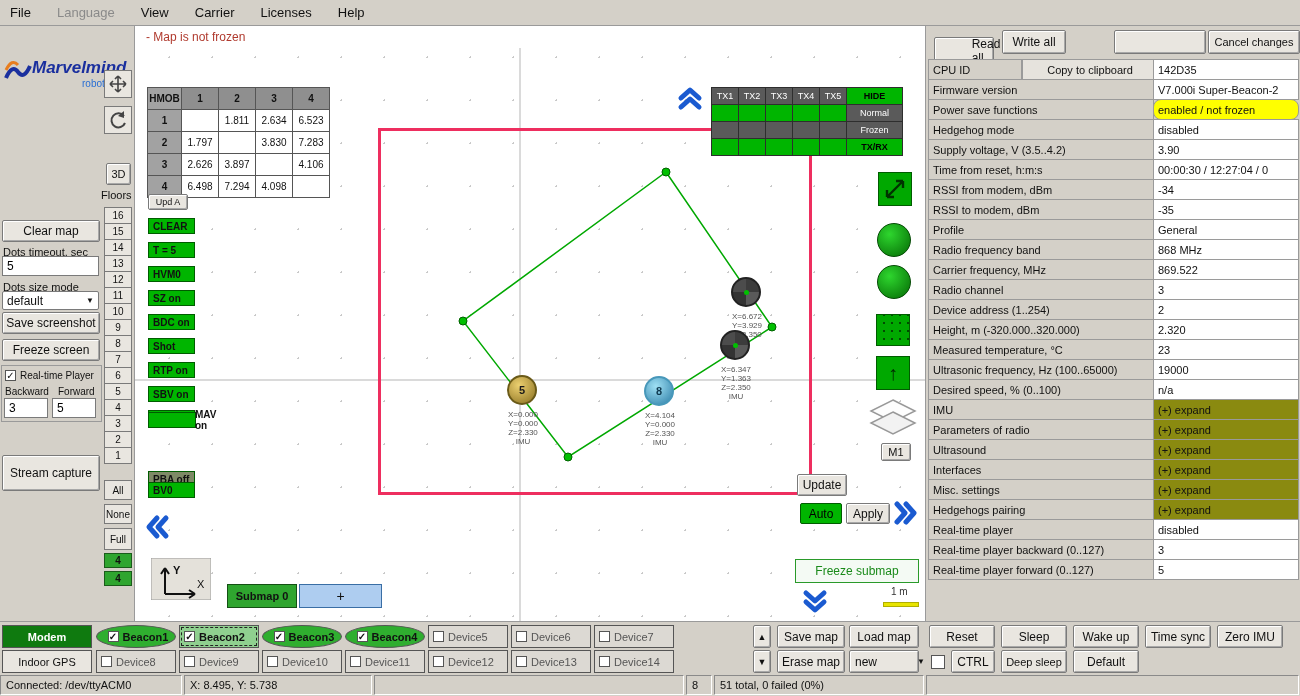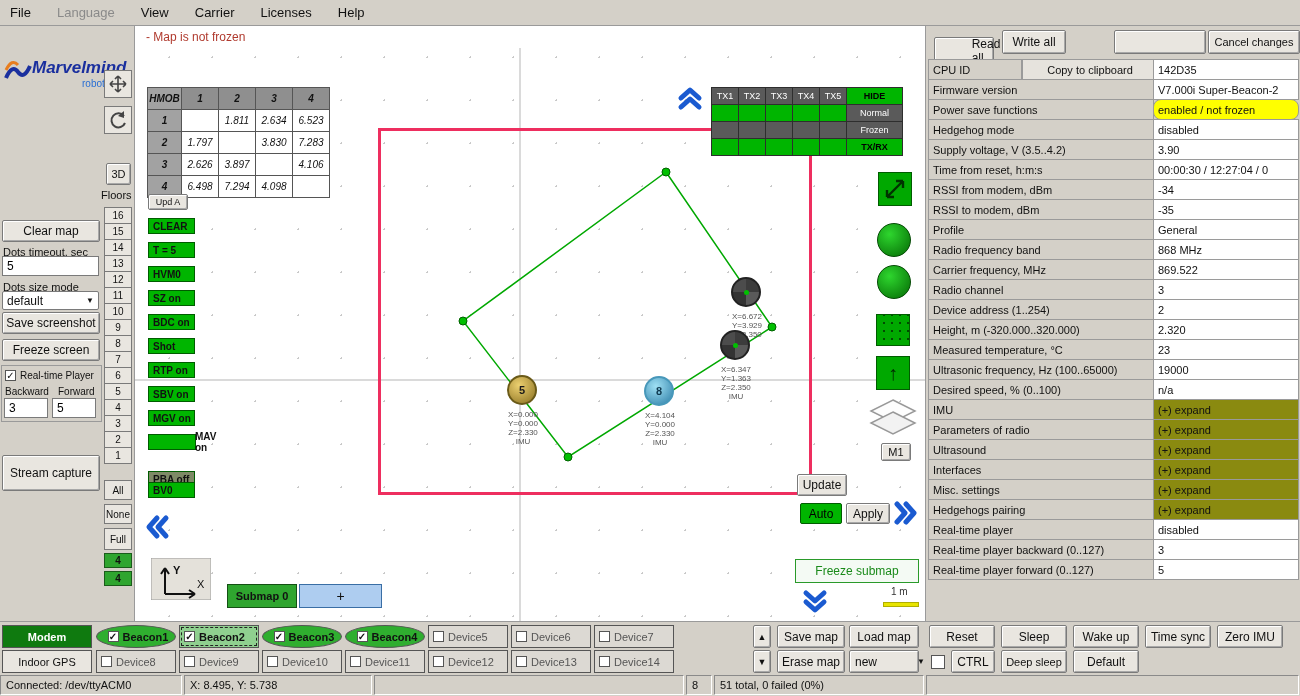--- a/index.html
+++ b/index.html
@@ -37,21 +37,21 @@
   #map-status { position:absolute; left:8px; top:4px; color:#b03a2e; font-size:12px; background:#fff; padding:0 3px; }
   #map-svg { position:absolute; left:0; top:0; pointer-events:none; }
   #sel-rect { position:absolute; border:3px solid #ee2e5f; }
   .beacon { position:absolute; width:30px; height:30px; border-radius:50%; display:flex; align-items:center; justify-content:center; font-size:11px; font-weight:bold; }
   .beacon.dark { background:conic-gradient(#3c3c3c 0 90deg, #5a5a5a 0 180deg, #333 0 270deg, #4c4c4c 0); border:2px solid #222; color:#0c0; }
   .beacon.dark::after { content:""; width:5px; height:5px; border-radius:50%; background:#00c000; }
   .beacon.yellow { background:radial-gradient(circle at 38% 32%, #ecd070, #8a7020); border:2px solid #6a5a18; color:#1a1a1a; }
   .beacon.blue { background:radial-gradient(circle at 38% 32%, #9fe0f4, #2e7fa8); border:2px solid #4898ba; color:#103a50; }
   .beacon-label { position:absolute; width:52px; text-align:center; font-size:8px; color:#555; line-height:9px; }
 
-  .dt-row { display:flex;font-style:italic; }
+  .dt-row { display:flex; }
   .dt-cell { width:38px; height:23px; border:1px solid #555; margin:-1px 0 0 -1px; background:#fff; font-size:10px; display:flex; align-items:center; justify-content:center; }
   .dt-head { background:#8f8f8f; font-weight:bold; }
   .dt-lab { width:35px; background:#a2a2a2; }
   .tool-btn { position:absolute; left:13px; width:47px; height:16px; font-size:10px; font-weight:bold; display:flex; align-items:center; justify-content:flex-start; padding-left:4px; background:#00b500; border:1px solid #005c00; }
   .tool-btn.olive { background:#7e8a66; }
 
   #tx-panel { position:absolute; left:577px; top:62px; }
   .tx-row { display:flex; }
   .tx-cell { width:28px; height:18px; border:1px solid #2e2e2e; margin:-1px 0 0 -1px; font-size:9px; display:flex; align-items:center; justify-content:center; }
   .tx-dark { background:#5a5a5a; color:#fff; }
@@ -257,21 +257,21 @@
     <div id="tool-col">
         <div class="tool-btn" style="top: 192px;">CLEAR</div>
         <div class="tool-btn" style="top: 216px;">T = 5</div>
         <div class="tool-btn" style="top: 240px;">HVM0</div>
         <div class="tool-btn" style="top: 264px;">SZ on</div>
         <div class="tool-btn" style="top: 288px;">BDC on</div>
         <div class="tool-btn" style="top: 312px;">Shot</div>
         <div class="tool-btn" style="top: 336px;">RTP on</div>
         <div class="tool-btn" style="top: 360px;">SBV on</div>
         <div class="tool-btn" style="top: 384px;">MGV on</div>
-        <div class="tool-btn" style="top: 408px; padding-left: 46px;">MAV on</div>
+        <div class="tool-btn" style="top: 386px; padding-left: 46px;">MAV on</div>
         <div class="tool-btn olive" style="top: 432px; margin-top: 13px;">PBA off</div>
         <div class="tool-btn" style="top: 456px;">BV0</div>
       </div>
 
     <svg class="chev" style="left:541px;top:58px;" width="28" height="28">
       <path d="M5 14 L14 6 L23 14 M5 23 L14 15 L23 23" fill="none" stroke="#1a5ad0" stroke-width="5" stroke-linecap="round" stroke-linejoin="round"></path>
     </svg>
     <svg class="chev" style="left:8px;top:487px;" width="28" height="28">
       <path d="M14 5 L6 14 L14 23 M23 5 L15 14 L23 23" fill="none" stroke="#1a5ad0" stroke-width="5" stroke-linecap="round" stroke-linejoin="round"></path>
     </svg>

